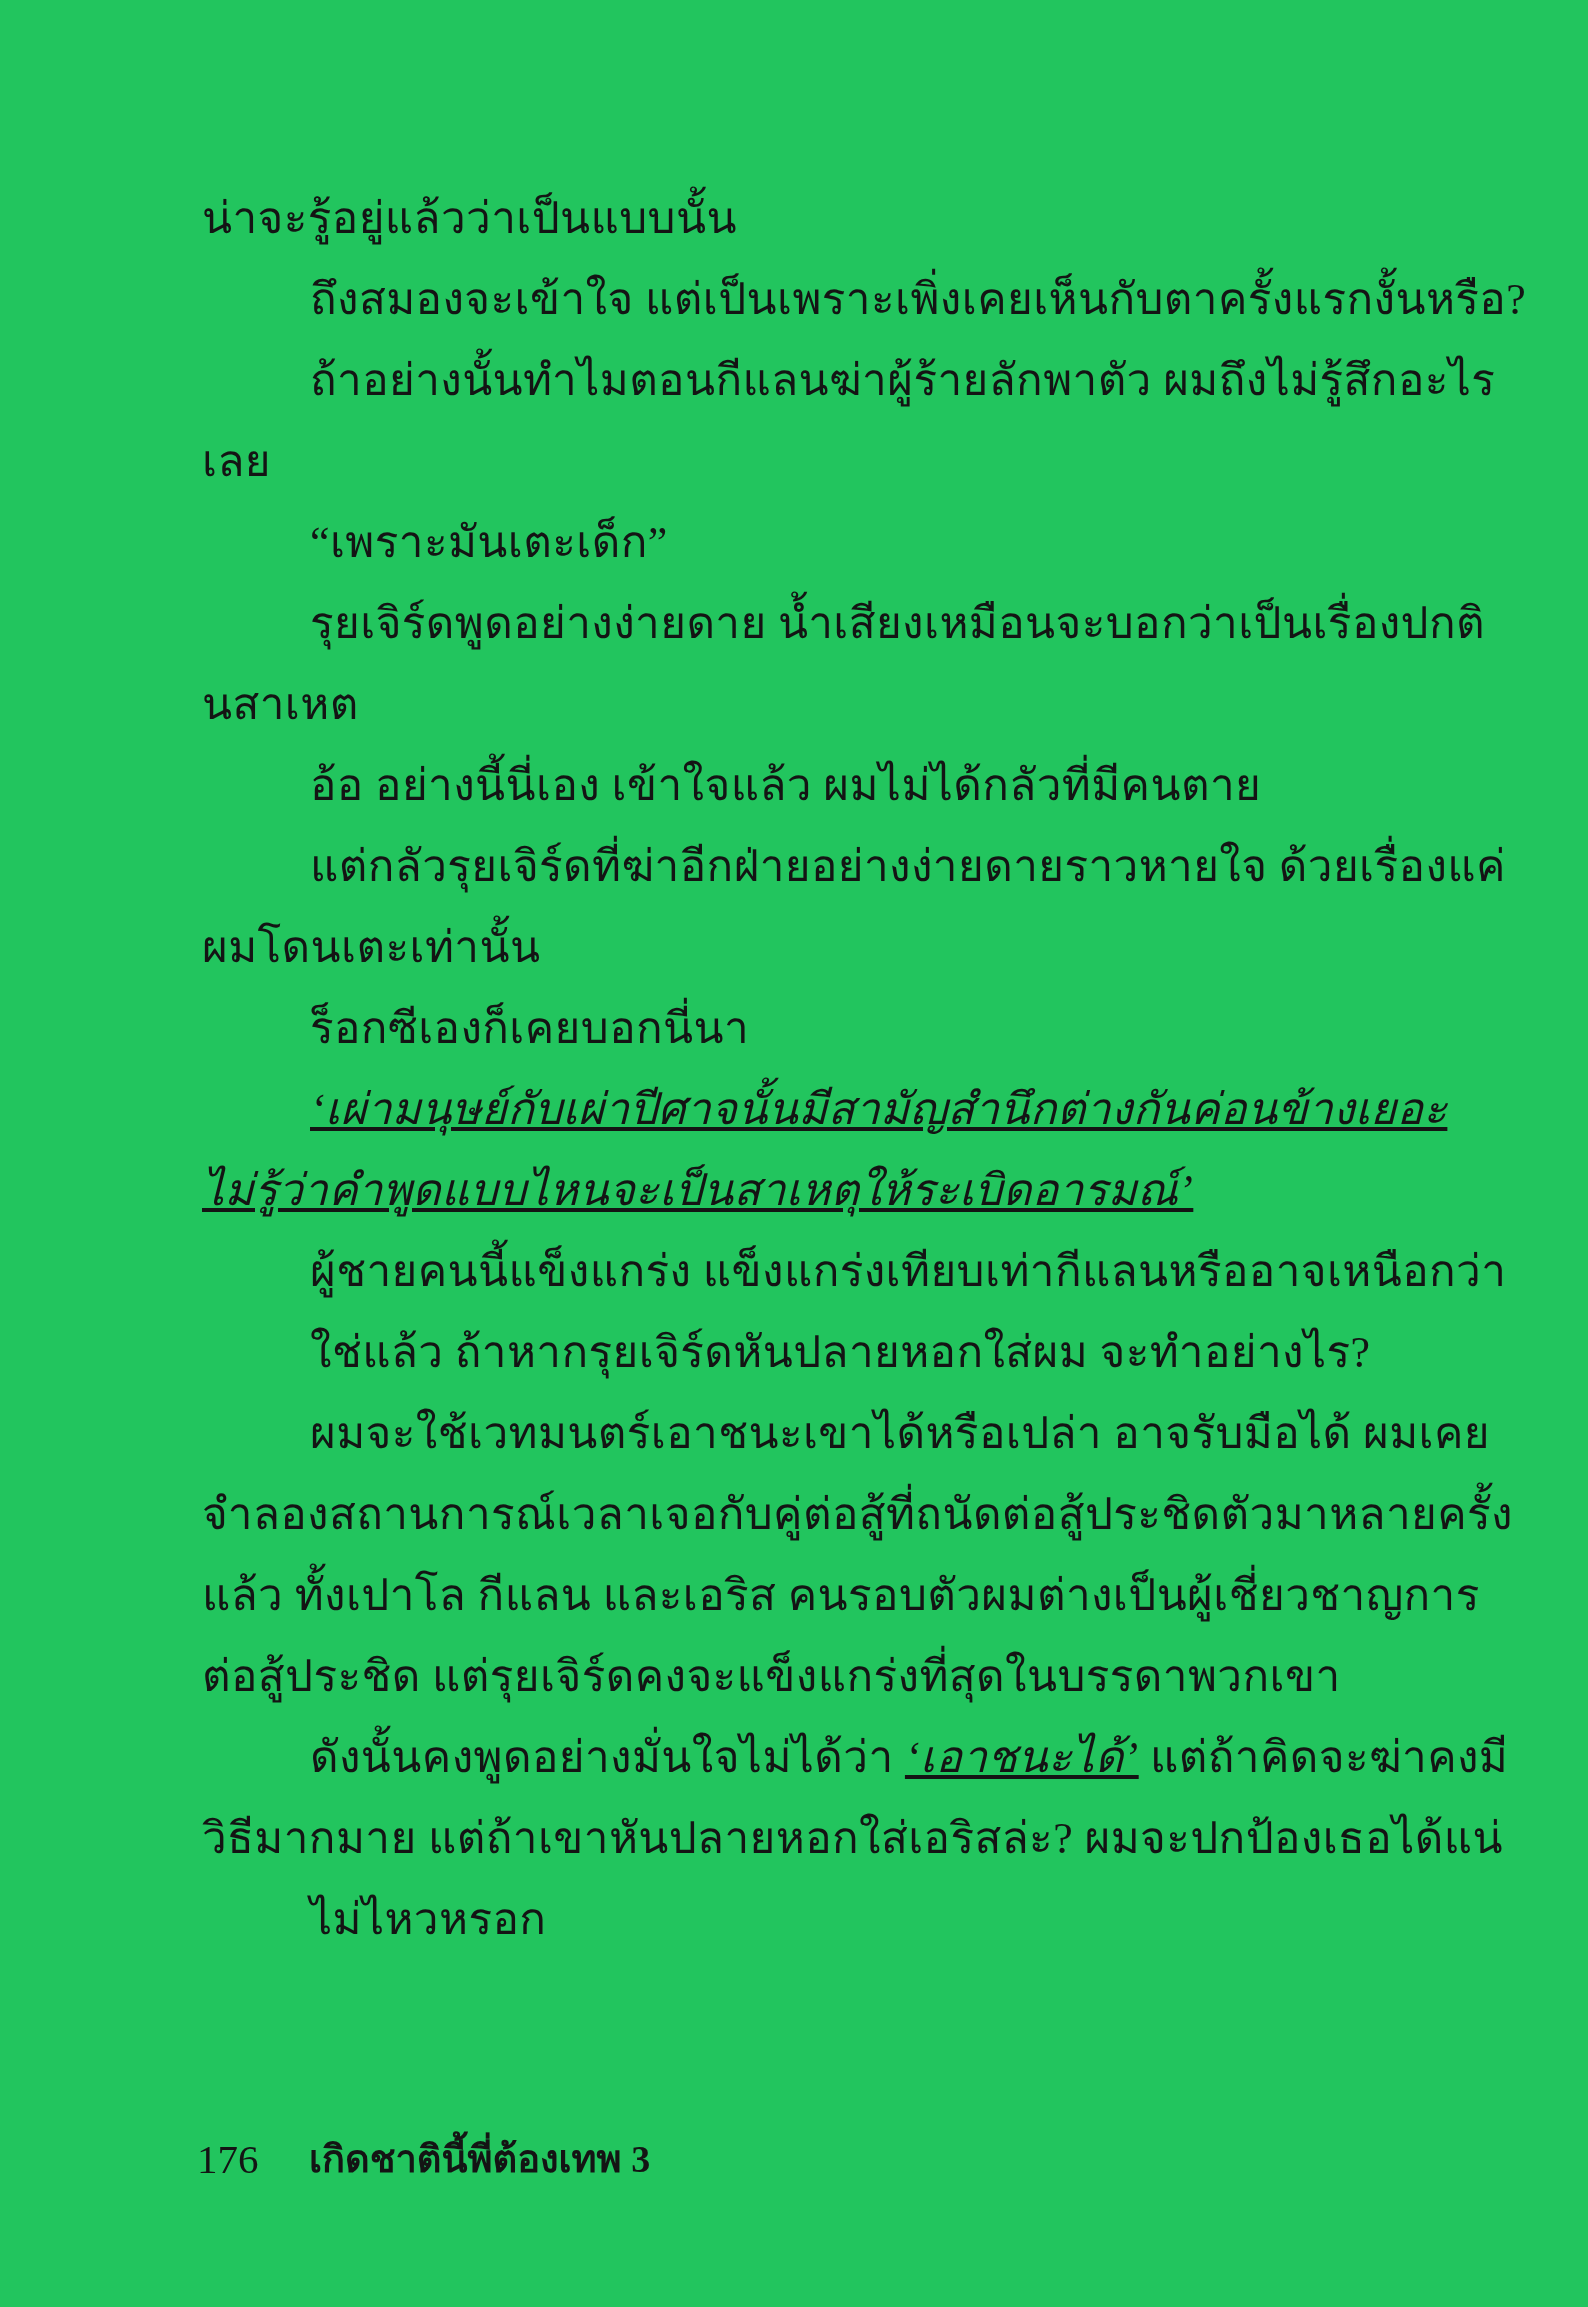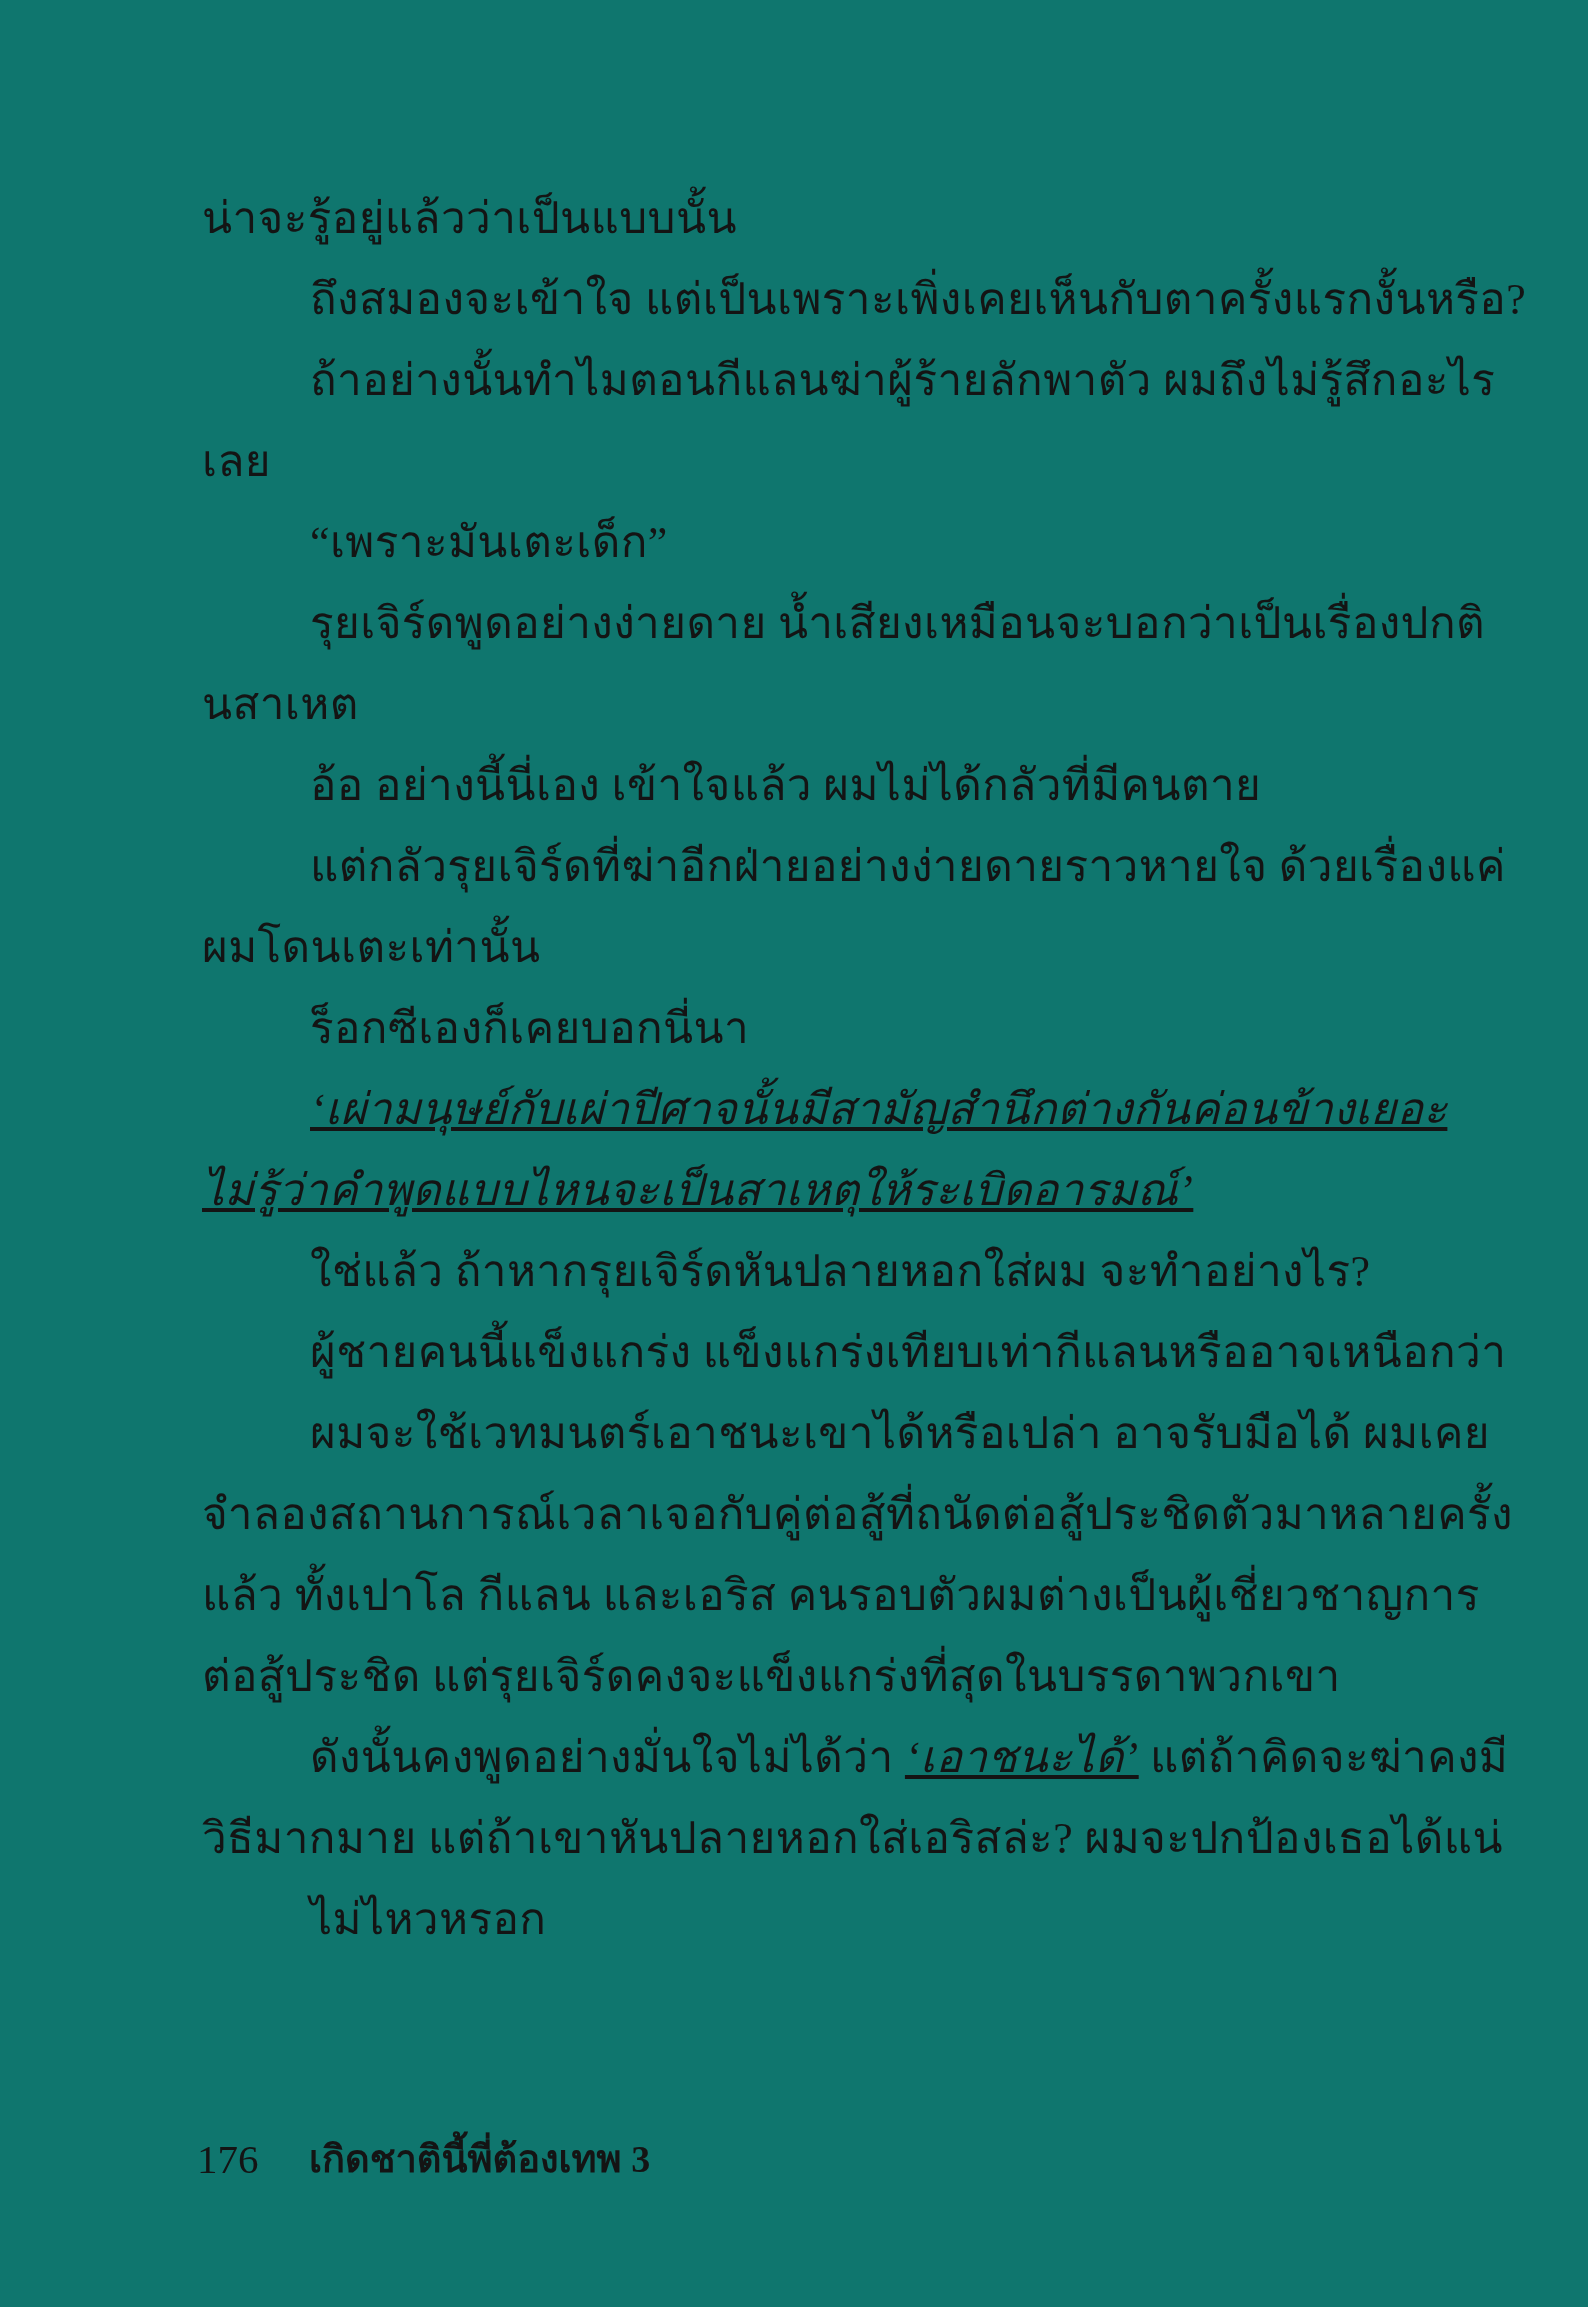--- a/index.html
+++ b/index.html
@@ -5,21 +5,21 @@
   html, body {
     margin: 0;
     padding: 0;
     background: #e8e8e8;
   }
   .page {
     position: relative;
     width: 1588px;
     height: 2307px;
     margin: 0 auto;
-    background: #0f766e;
+    background: #22c55e;
     color: #141414;
     font-family: "Liberation Serif", "DejaVu Serif", serif;
     overflow: hidden;
   }
   .text-block {
     position: absolute;
     left: 202px;
     top: 178px;
     width: 1107px;
   }
@@ -74,22 +74,22 @@
     <div class="line">เลย</div>
     <div class="line indent">“เพราะมันเตะเด็ก”</div>
     <div class="line indent">รุยเจิร์ดพูดอย่างง่ายดาย น้ำเสียงเหมือนจะบอกว่าเป็นเรื่องปกติ</div>
     <div class="line">นสาเหต</div>
     <div class="line indent">อ้อ อย่างนี้นี่เอง เข้าใจแล้ว ผมไม่ได้กลัวที่มีคนตาย</div>
     <div class="line indent">แต่กลัวรุยเจิร์ดที่ฆ่าอีกฝ่ายอย่างง่ายดายราวหายใจ ด้วยเรื่องแค่</div>
     <div class="line">ผมโดนเตะเท่านั้น</div>
     <div class="line indent">ร็อกซีเองก็เคยบอกนี่นา</div>
     <div class="line indent italic">‘เผ่ามนุษย์กับเผ่าปีศาจนั้นมีสามัญสำนึกต่างกันค่อนข้างเยอะ</div>
     <div class="line italic">ไม่รู้ว่าคำพูดแบบไหนจะเป็นสาเหตุให้ระเบิดอารมณ์’</div>
+    <div class="line indent">ผู้ชายคนนี้แข็งแกร่ง แข็งแกร่งเทียบเท่ากีแลนหรืออาจเหนือกว่า</div>
     <div class="line indent">ใช่แล้ว ถ้าหากรุยเจิร์ดหันปลายหอกใส่ผม จะทำอย่างไร?</div>
-    <div class="line indent">ผู้ชายคนนี้แข็งแกร่ง แข็งแกร่งเทียบเท่ากีแลนหรืออาจเหนือกว่า</div>
     <div class="line indent">ผมจะใช้เวทมนตร์เอาชนะเขาได้หรือเปล่า อาจรับมือได้ ผมเคย</div>
     <div class="line">จำลองสถานการณ์เวลาเจอกับคู่ต่อสู้ที่ถนัดต่อสู้ประชิดตัวมาหลายครั้ง</div>
     <div class="line">แล้ว ทั้งเปาโล กีแลน และเอริส คนรอบตัวผมต่างเป็นผู้เชี่ยวชาญการ</div>
     <div class="line">ต่อสู้ประชิด แต่รุยเจิร์ดคงจะแข็งแกร่งที่สุดในบรรดาพวกเขา</div>
     <div class="line indent"><span>ดังนั้นคงพูดอย่างมั่นใจไม่ได้ว่า </span><span class="italic">‘เอาชนะได้’</span><span> แต่ถ้าคิดจะฆ่าคงมี</span></div>
     <div class="line">วิธีมากมาย แต่ถ้าเขาหันปลายหอกใส่เอริสล่ะ? ผมจะปกป้องเธอได้แน่</div>
     <div class="line indent">ไม่ไหวหรอก</div>
   </div>
 
   <div class="footer">

